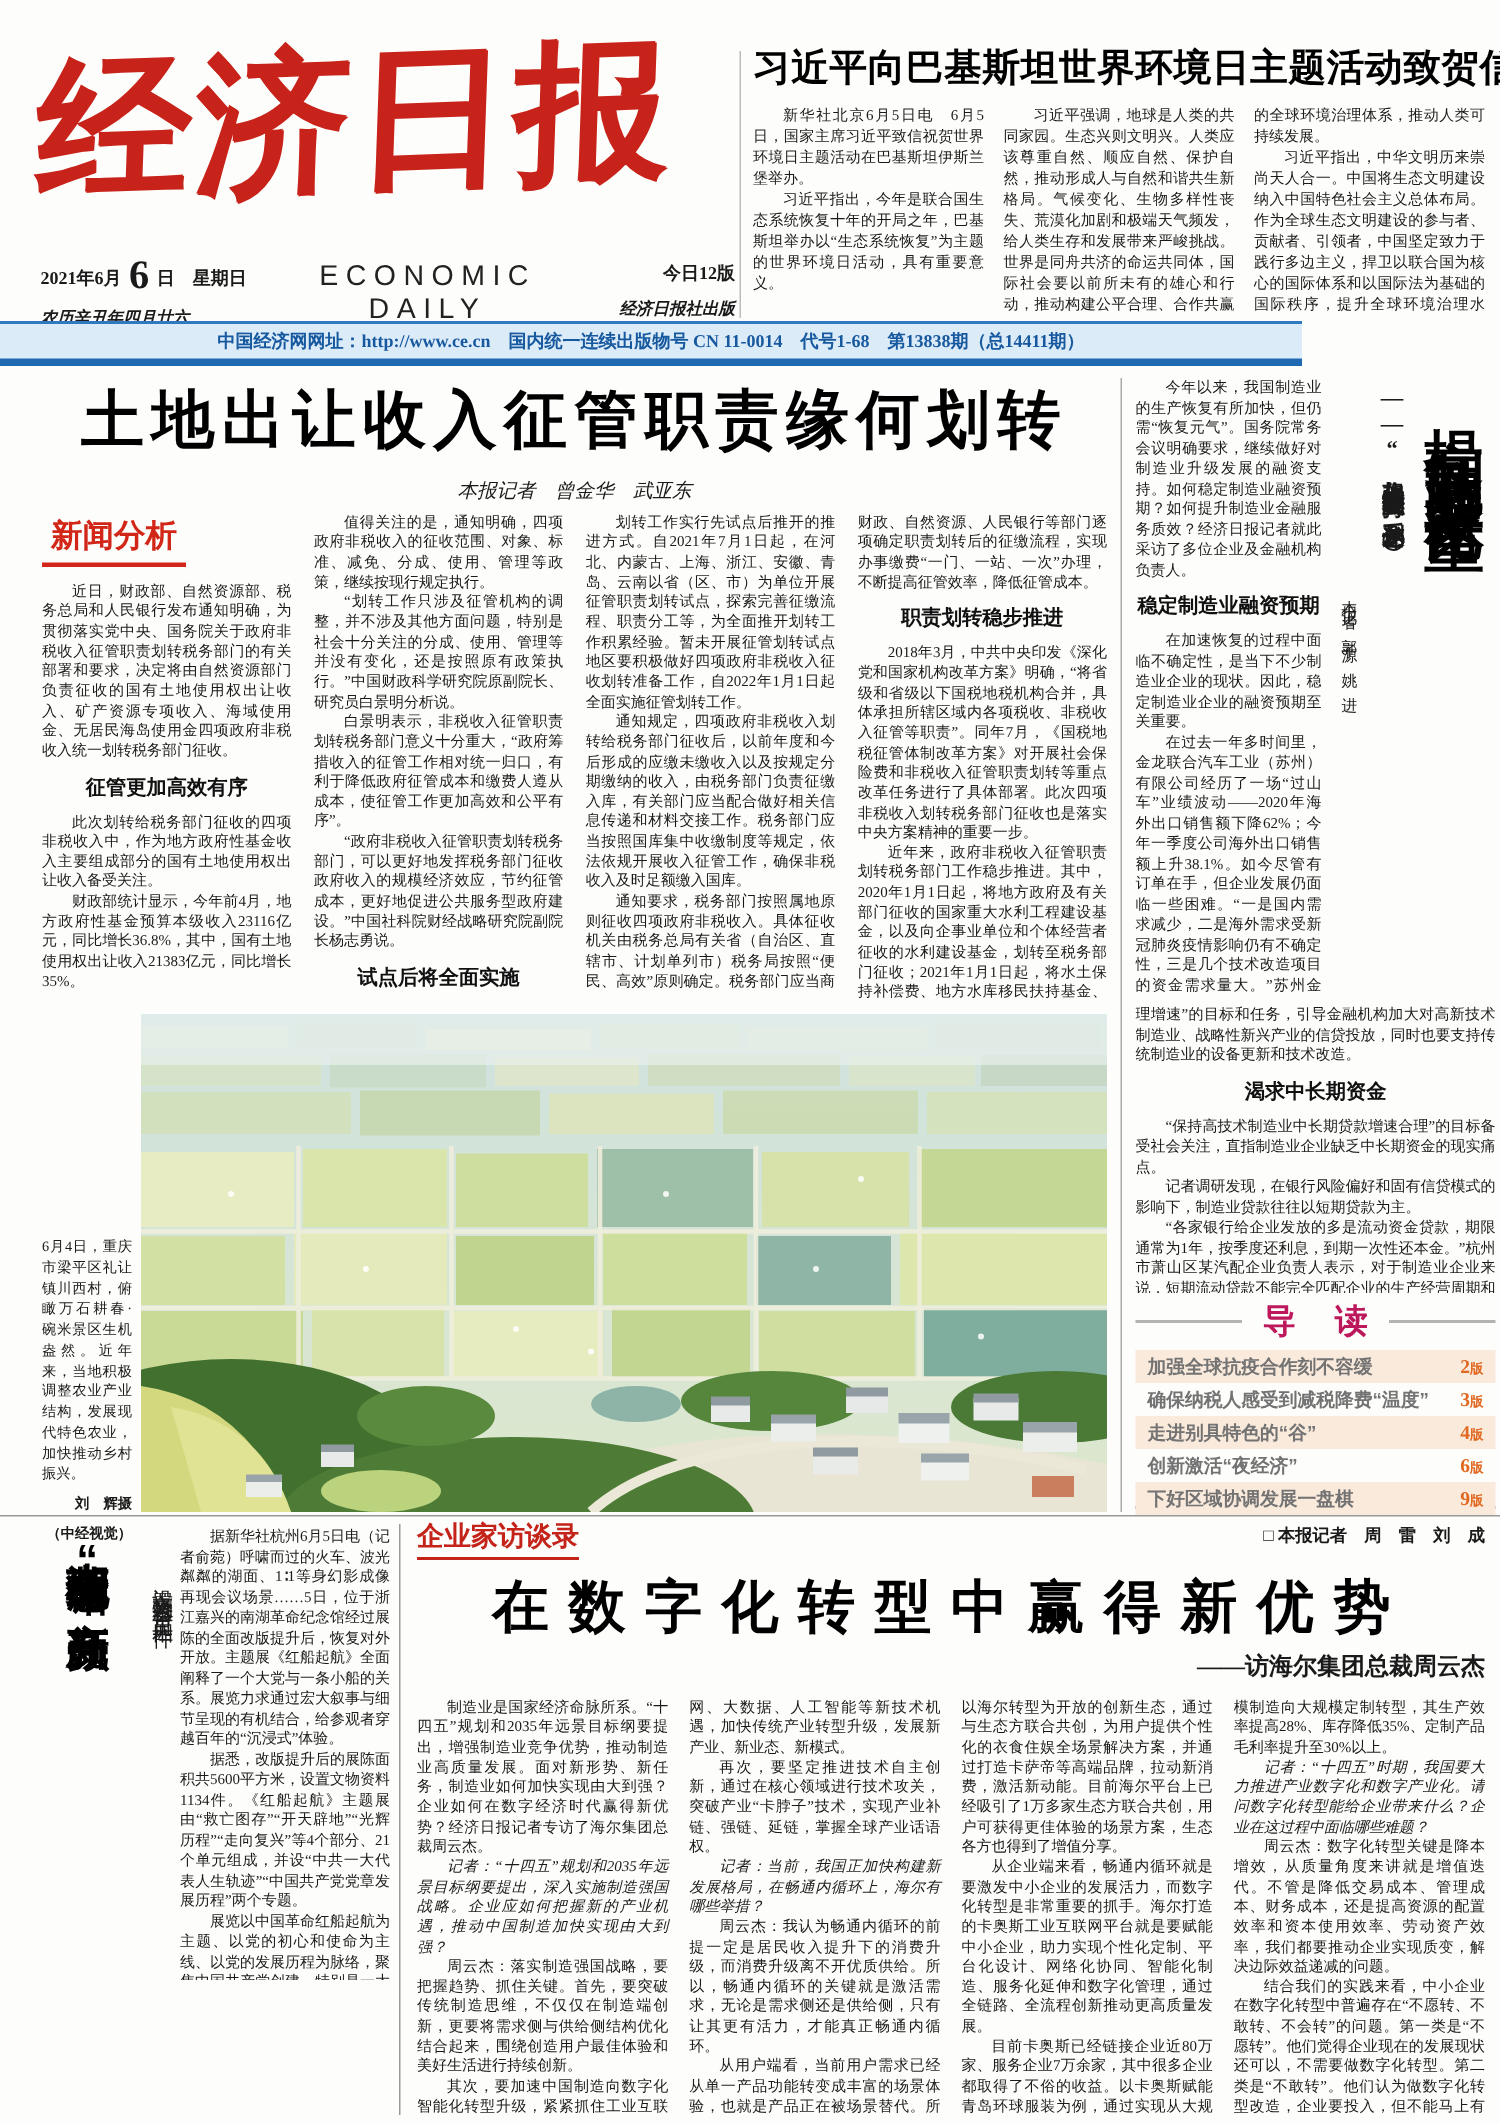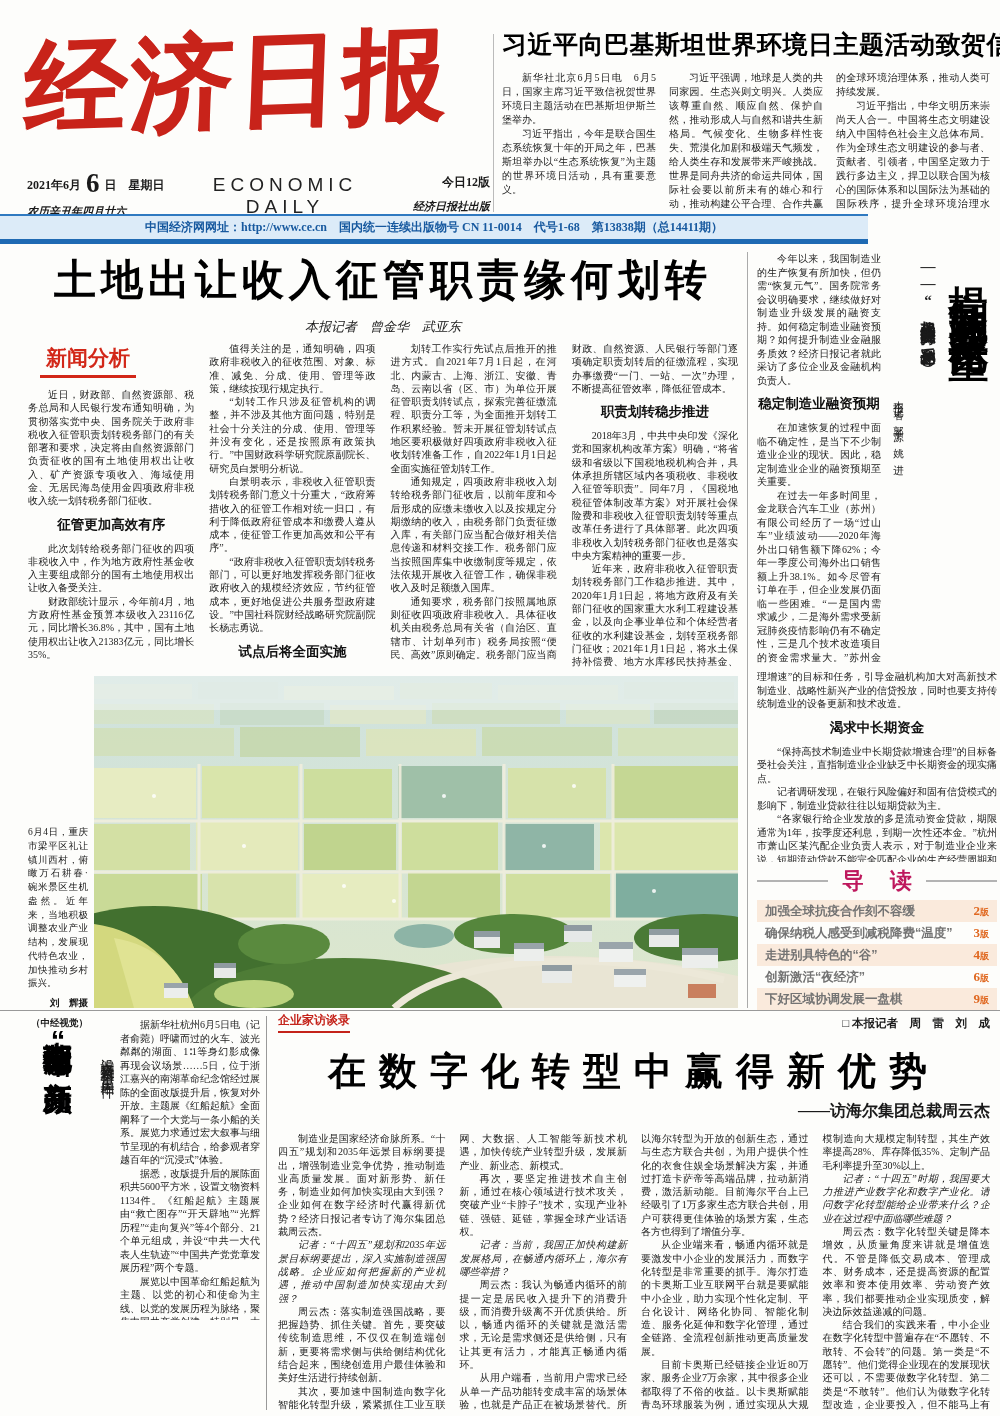--- a/index.html
+++ b/index.html
@@ -32,21 +32,21 @@
   
   .info-bar{position:absolute;left:0;top:214px;width:868px;box-sizing:border-box;background:#dcebf8;
             border-top:2px solid #2f79c0;border-bottom:5px solid #1f6ab3;color:#17599f;
             font-size:12px;font-weight:bold;text-align:center;padding:3px 0;}
   
   .main-article{position:absolute;left:28px;top:252px;width:710px;}
   .main-headline{text-align:center;font-size:42px;font-weight:900;letter-spacing:5px;color:#000;white-space:nowrap;}
   .main-byline{text-align:center;font-size:13px;margin:10px 0 6px;font-style:italic;}
   .main-cols{column-count:4;column-gap:15px;height:332px;overflow:hidden;font-size:10px;line-height:1.33;}
   .tag-box{font-family:"Liberation Sans",sans-serif;color:#d22718;font-size:21px;font-weight:900;
-           border-bottom:3px solid #d22718;display:inline-block;padding:2px 6px 3px;margin:0 0 10px 12px;}
+           border-bottom:3px solid #d22718;display:inline-block;padding:2px 6px 3px;margin:0 0 10px 0;}
   
   .photo-row{position:absolute;left:28px;top:676px;width:710px;height:332px;display:flex;}
   .photo-caption{width:66px;box-sizing:border-box;padding:150px 6px 4px 0;font-size:9.5px;line-height:1.45;}
   .photo-caption .cap{margin:0;text-align:justify;}
   .photo-caption .credit{margin:6px 0 0;text-align:right;font-weight:bold;}
   .photo-frame{width:644px;height:332px;}
   .photo-frame svg{display:block;width:644px;height:332px;}
   
   .divider-main-right{position:absolute;left:747px;top:252px;width:1px;height:756px;background:#aaa;}
   .right-article{position:absolute;left:757px;top:252px;width:240px;}
@@ -81,21 +81,21 @@
             font-family:"Liberation Sans",sans-serif;color:#000;}
   .bl-subtitle{position:absolute;left:66px;top:30px;width:36px;height:250px;writing-mode:vertical-rl;
                text-orientation:upright;font-size:14px;letter-spacing:2px;}
   .bl-text{position:absolute;left:106px;top:0;width:140px;height:302px;overflow:hidden;
            font-size:10px;line-height:1.35;}
   .bl-tail{margin-top:6px;height:80px;overflow:hidden;font-size:10px;line-height:1.35;}
   .divider-bottom{position:absolute;left:266px;top:1016px;width:1px;height:394px;background:#999;}
   
   .interview{position:absolute;left:278px;top:1012px;width:712px;}
   .iv-header{display:flex;justify-content:space-between;align-items:flex-start;height:26px;}
-  .iv-tag{font-family:"Liberation Sans",sans-serif;color:#c4231a;font-size:12px;font-weight:900;
+  .iv-tag{font-family:"Liberation Sans",sans-serif;color:#c4231a;font-size:18px;font-weight:900;
           border-bottom:2px solid #c4231a;padding-bottom:2px;}
   .iv-byline{font-size:11.5px;font-weight:bold;padding-top:4px;}
   .iv-headline{text-align:center;font-size:38px;font-weight:900;letter-spacing:13px;color:#000;
                margin:8px 0 4px;white-space:nowrap;}
   .iv-subtitle{text-align:right;font-size:16px;font-weight:bold;margin:2px 0 10px;}
   .iv-cols{column-count:4;column-gap:14px;height:288px;overflow:hidden;font-size:10px;line-height:1.33;}
 </style>
 </head>
 <body>
 

